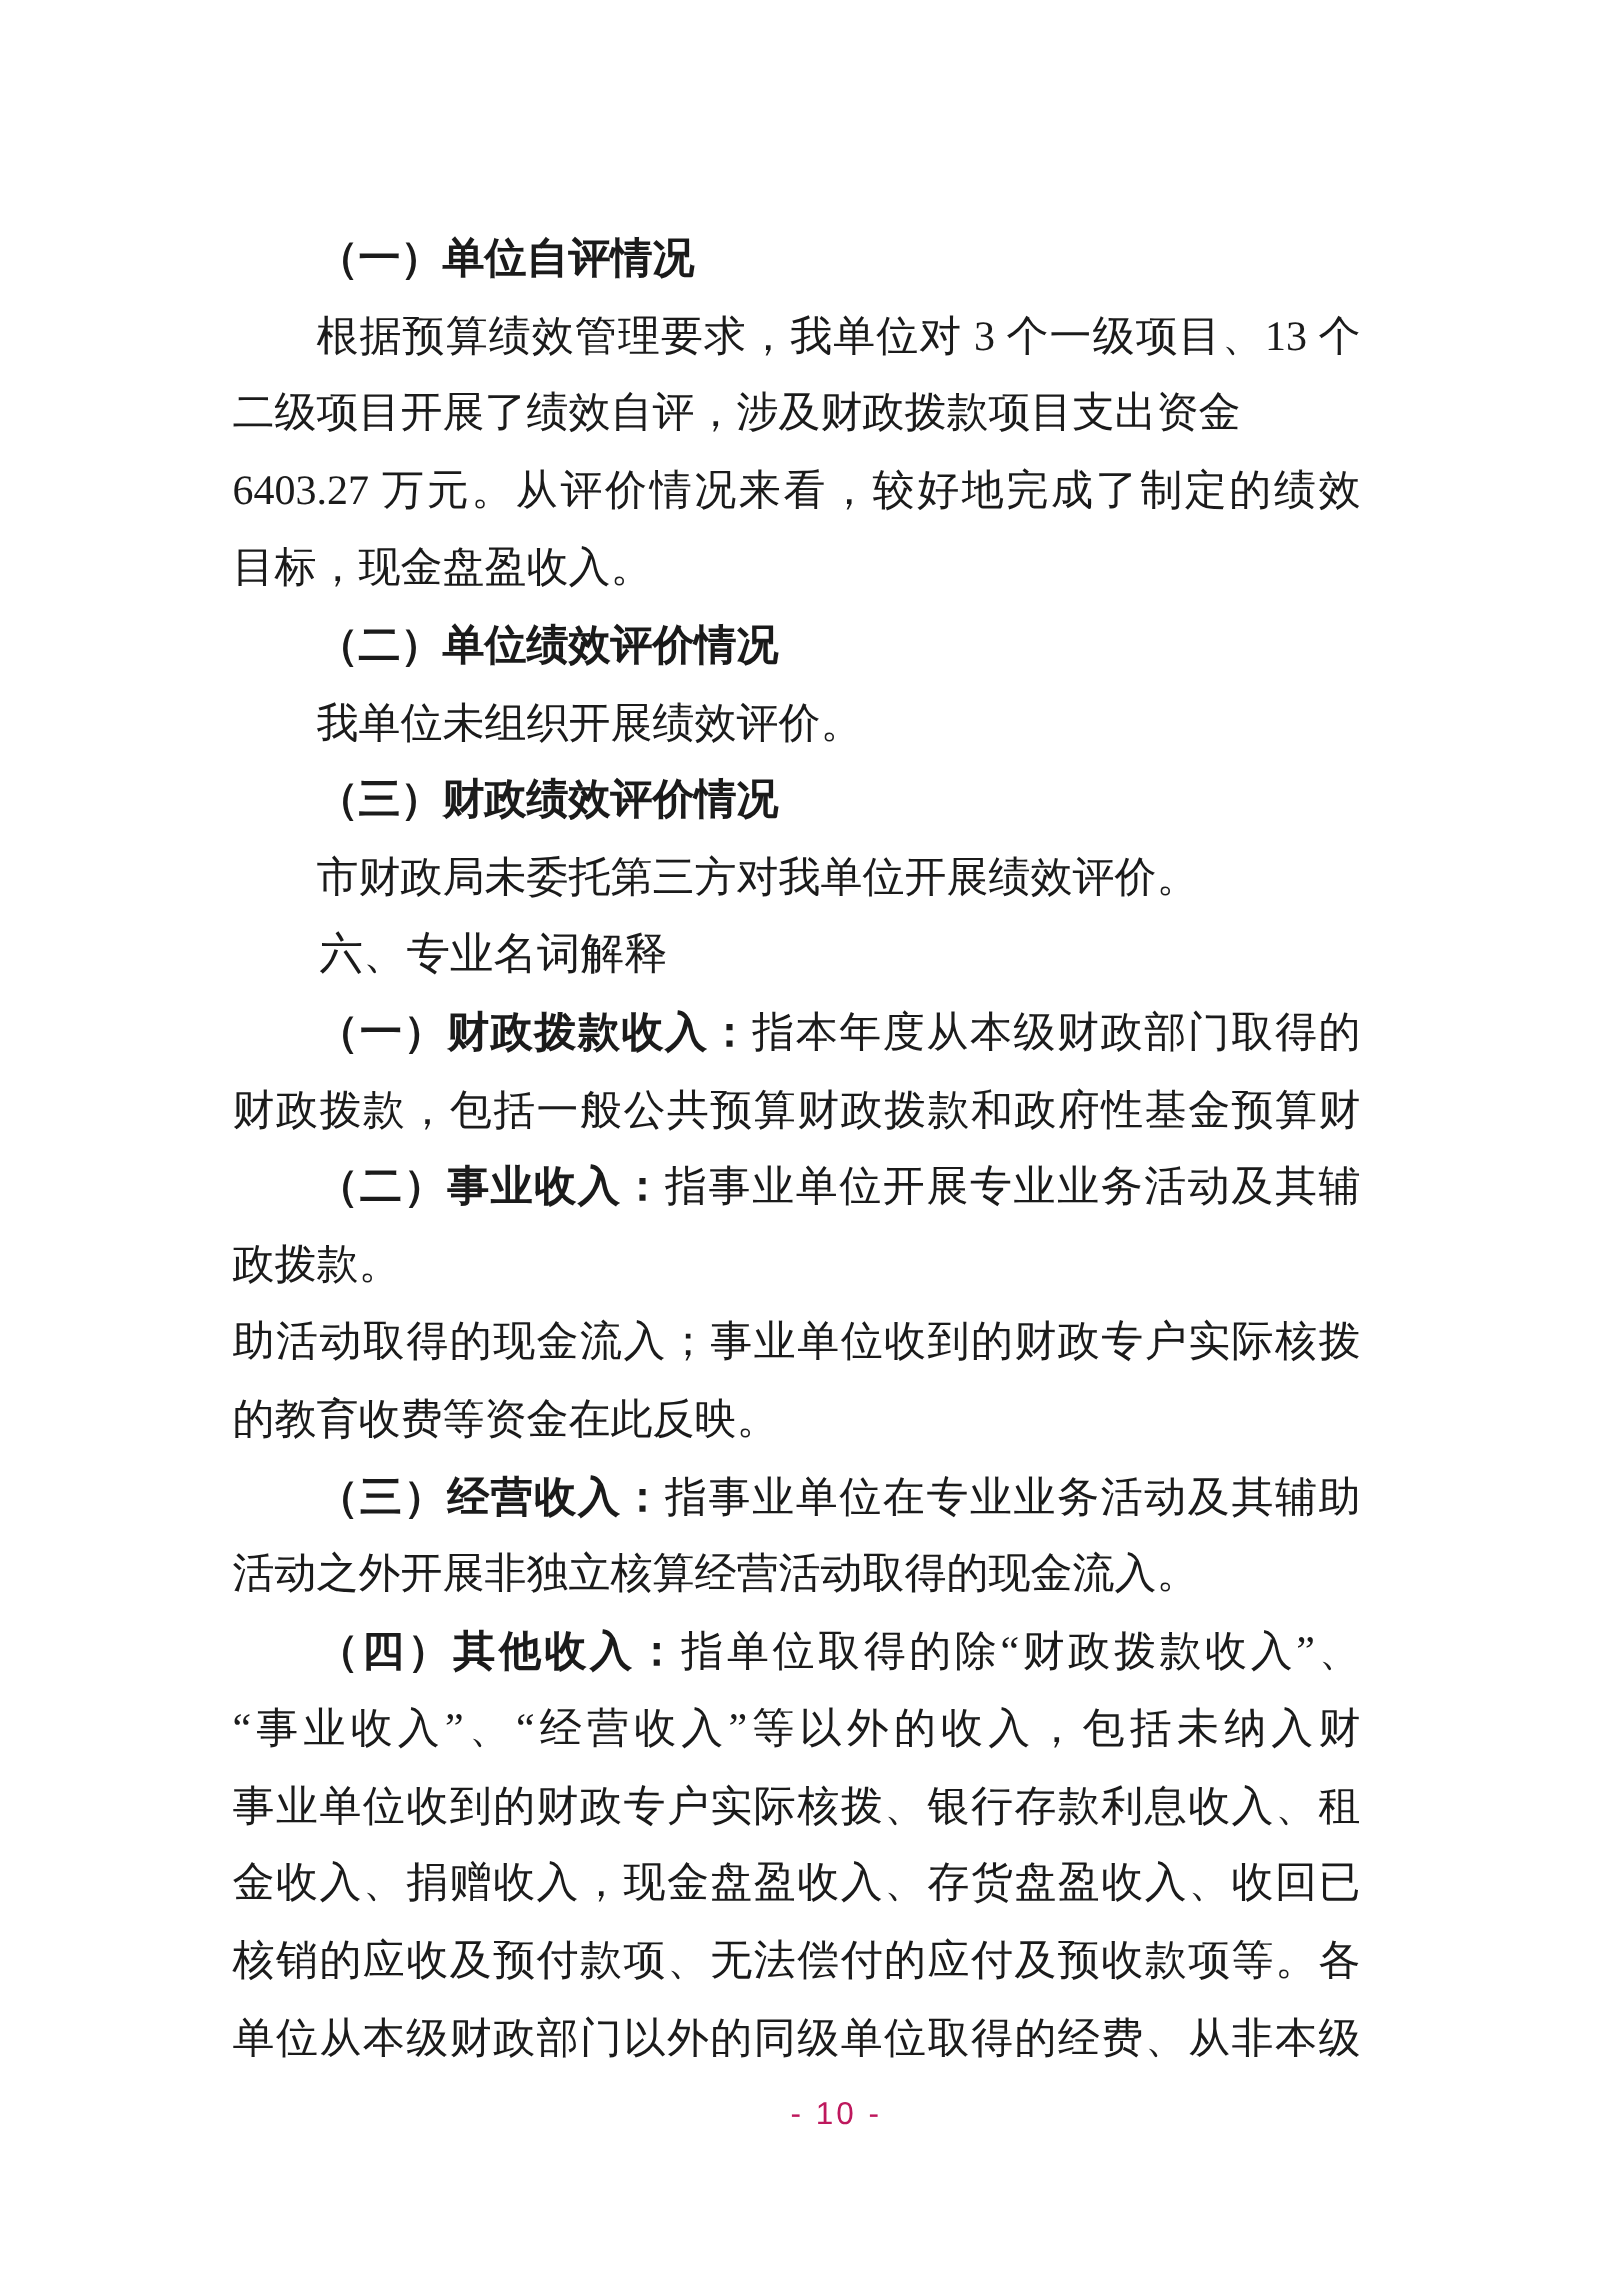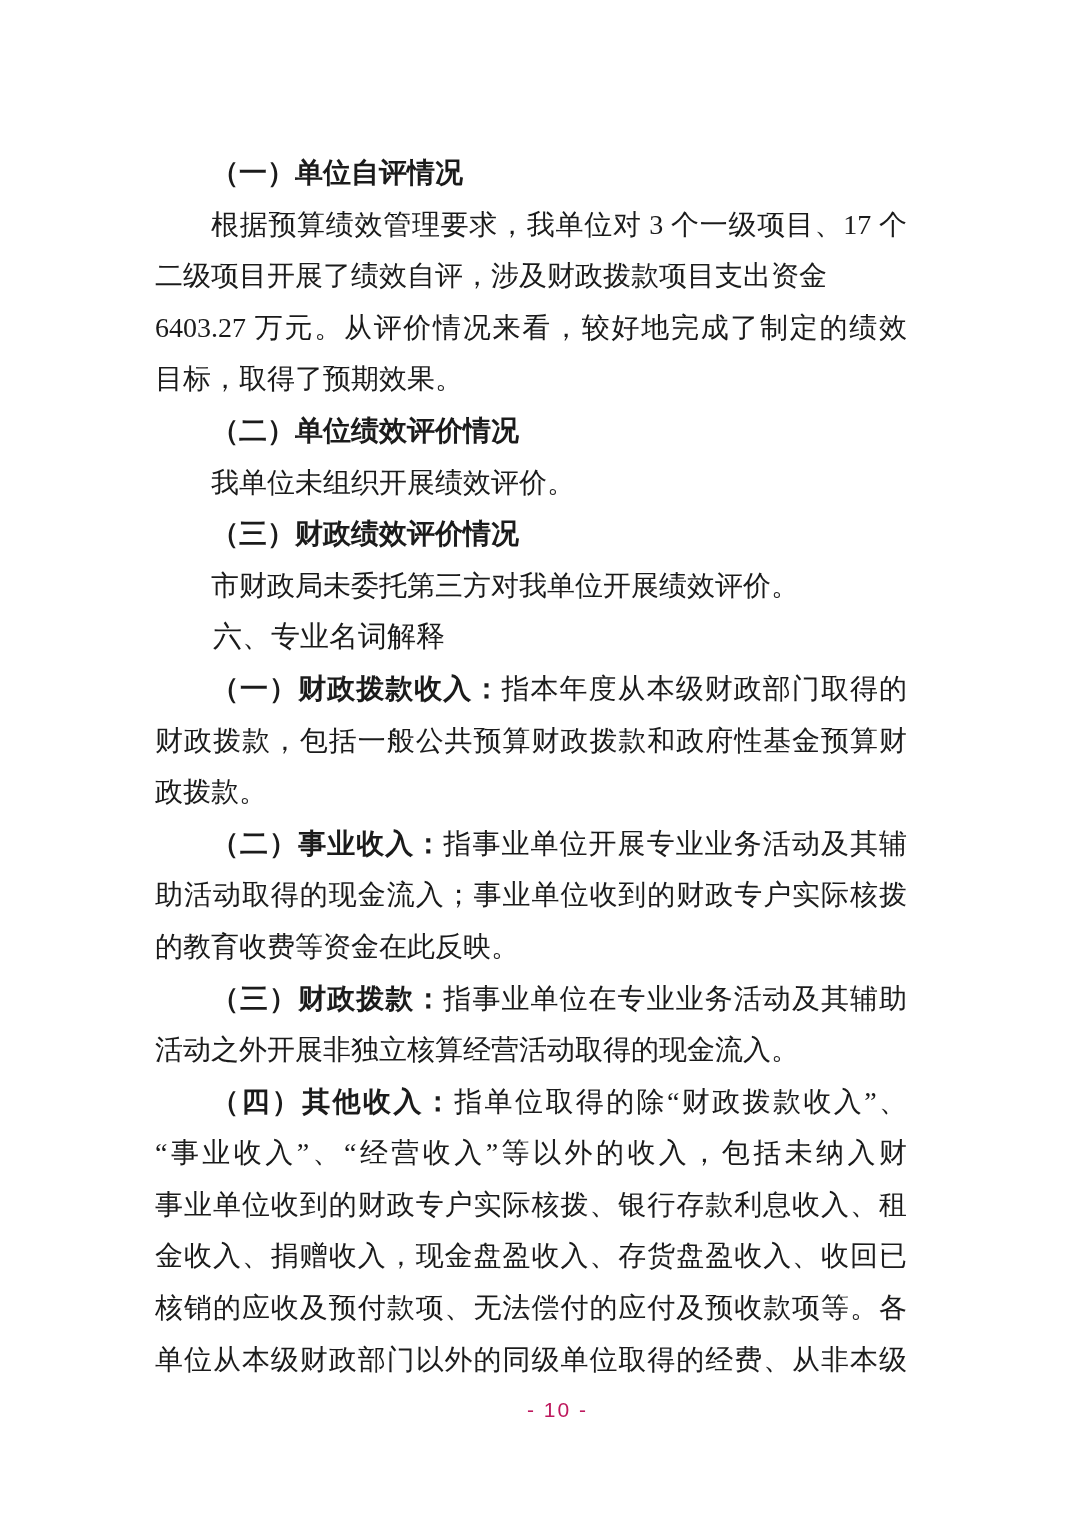--- a/index.html
+++ b/index.html
@@ -56,36 +56,36 @@
     padding-left: 20px;
   }
 </style>
 </head>
 <body>
 
 <div class="doc-page">
   <div class="doc-body">
 
   <div class="line indent subhead">（一）单位自评情况</div>
-      <div class="line indent justify">根据预算绩效管理要求，我单位对 3 个一级项目、17 个</div>
+      <div class="line indent justify">根据预算绩效管理要求，我单位对 3 个一级项目、13 个</div>
       <div class="line">二级项目开展了绩效自评，涉及财政拨款项目支出资金</div>
       <div class="line justify">6403.27 万元。从评价情况来看，较好地完成了制定的绩效</div>
-      <div class="line">目标，取得了预期效果。</div>
+      <div class="line">目标，现金盘盈收入。</div>
       <div class="line indent subhead">（二）单位绩效评价情况</div>
       <div class="line indent">我单位未组织开展绩效评价。</div>
       <div class="line indent subhead">（三）财政绩效评价情况</div>
       <div class="line indent">市财政局未委托第三方对我单位开展绩效评价。</div>
       <div class="line indent h2">六、专业名词解释</div>
       <div class="line indent justify"><span class="lead">（一）财政拨款收入：</span><span>指本年度从本级财政部门取得的</span></div>
       <div class="line justify">财政拨款，包括一般公共预算财政拨款和政府性基金预算财</div>
+      <div class="line indent justify"><span class="lead">（二）事业收入：</span><span>指事业单位开展专业业务活动及其辅</span></div>
       <div class="line">政拨款。</div>
-      <div class="line indent justify"><span class="lead">（二）事业收入：</span><span>指事业单位开展专业业务活动及其辅</span></div>
       <div class="line justify">助活动取得的现金流入；事业单位收到的财政专户实际核拨</div>
       <div class="line">的教育收费等资金在此反映。</div>
-      <div class="line indent justify"><span class="lead">（三）财政拨款：</span><span>指事业单位在专业业务活动及其辅助</span></div>
+      <div class="line indent justify"><span class="lead">（三）经营收入：</span><span>指事业单位在专业业务活动及其辅助</span></div>
       <div class="line">活动之外开展非独立核算经营活动取得的现金流入。</div>
       <div class="line indent justify"><span class="lead">（四）其他收入：</span><span>指单位取得的除“财政拨款收入”、</span></div>
       <div class="line justify">“事业收入”、“经营收入”等以外的收入，包括未纳入财</div>
       <div class="line justify">事业单位收到的财政专户实际核拨、银行存款利息收入、租</div>
       <div class="line justify">金收入、捐赠收入，现金盘盈收入、存货盘盈收入、收回已</div>
       <div class="line justify">核销的应收及预付款项、无法偿付的应付及预收款项等。各</div>
       <div class="line justify">单位从本级财政部门以外的同级单位取得的经费、从非本级</div>
     </div>
   <div class="page-footer">- 10 -</div>
 </div>

